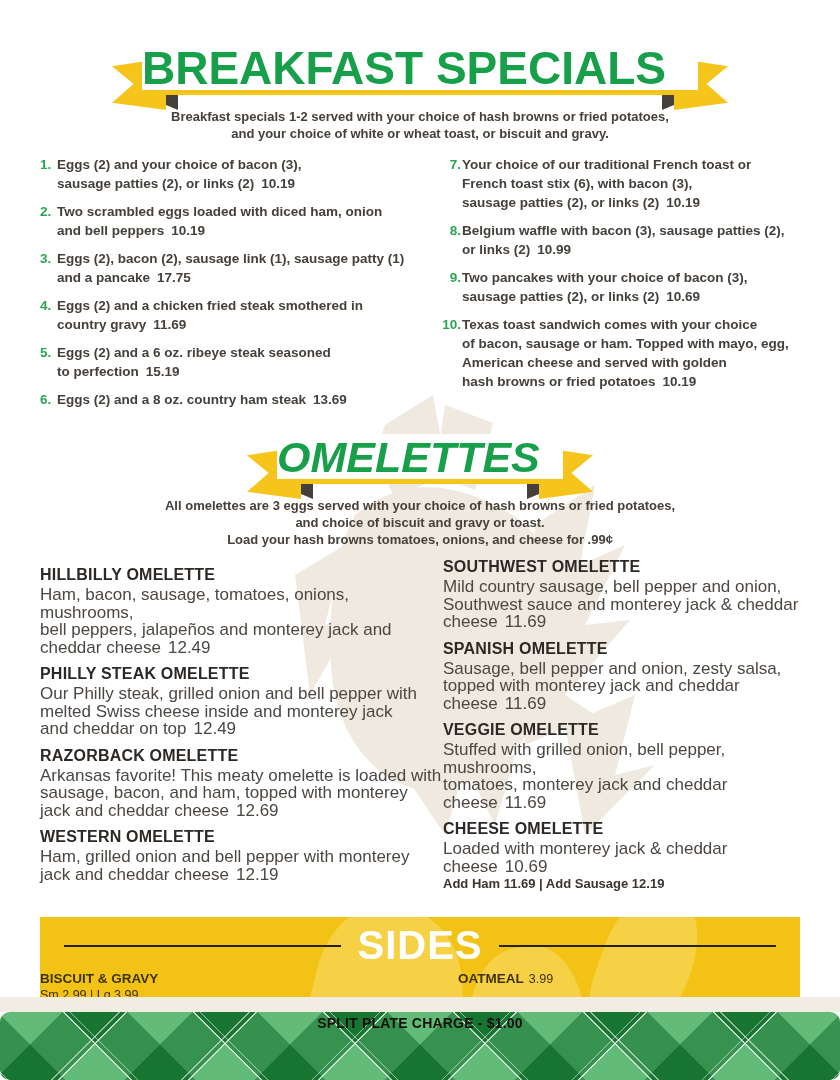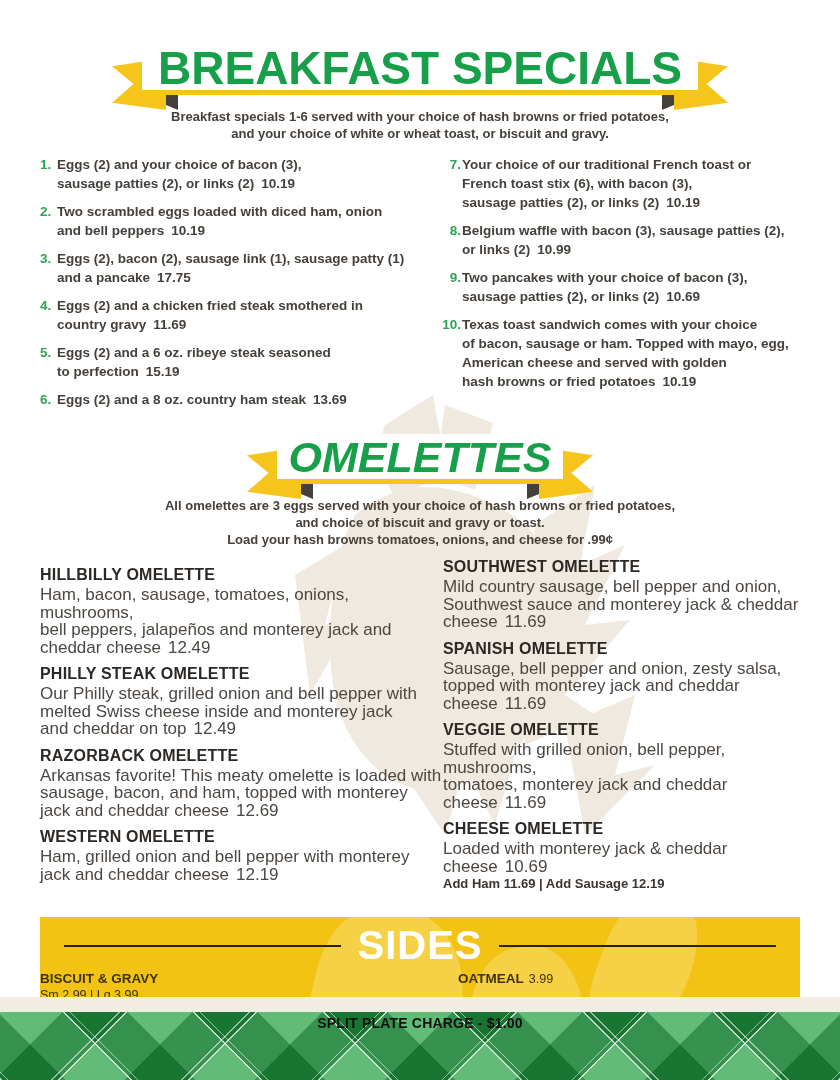--- a/index.html
+++ b/index.html
@@ -7,21 +7,21 @@
     position:relative;width:840px;height:1080px;background:#ffffff;overflow:hidden;
     font-family:"Liberation Sans",sans-serif;color:#45403B;
   }
   .wm{position:absolute;left:235px;top:395px;z-index:0;pointer-events:none;}
   .content{position:relative;z-index:1;}
 
   
   .ribbon{position:relative;margin:0 auto;height:50px;}
   .ribbon .band{
     position:relative;z-index:2;margin:0 30px;background:#ffffff;
-    border-bottom:5px solid #F5C51B;text-align:center;height:45px;
+    border-bottom:5px solid #F5C51B;height:45px;
   }
   .ribbon .band h1{
     margin:0;font-weight:bold;color:#189F4A;line-height:46px;letter-spacing:0px;white-space:nowrap;
   }
   .ribbon-breakfast{width:616px;margin-top:45px;}
   .ribbon-breakfast h1{font-size:46px;}
   .ribbon-omelettes{width:346px;margin-top:16px;font-style:italic;}
   .ribbon-omelettes h1{font-size:43px;}
   .tail{position:absolute;top:13px;width:54px;height:52px;background:#F5C51B;z-index:1;}
   .tail-l{left:0;clip-path:polygon(100% 0,0 16%,40% 50%,0 86%,100% 100%);}
@@ -75,20 +75,21 @@
   
   .bottom-cream{position:absolute;left:0;right:0;bottom:68px;height:15px;background:#F2EDE2;z-index:1;}
   .footer-argyle{
     position:absolute;left:0;right:0;bottom:0;height:68px;z-index:2;
     background-color:#2DA14B;
     background-image:
       repeating-linear-gradient(45deg, rgba(255,255,255,.75) 0 1.5px, transparent 1.5px 5px, rgba(255,255,255,.55) 5px 6px, transparent 6px 92px),
       repeating-linear-gradient(-45deg, rgba(255,255,255,.75) 0 1.5px, transparent 1.5px 5px, rgba(255,255,255,.55) 5px 6px, transparent 6px 92px),
       repeating-linear-gradient(45deg, rgba(10,90,34,.38) 0 46px, rgba(255,255,255,.10) 46px 92px),
       repeating-linear-gradient(-45deg, rgba(10,90,34,.38) 0 46px, rgba(170,225,180,.28) 46px 92px);
+    border-radius: 10px;
   }
   .footer-text{
     position:absolute;left:0;right:0;top:3px;text-align:center;
     font-size:14px;font-weight:bold;color:#15120e;letter-spacing:.2px;
   }
 </style>
 </head>
 <body>
 
 <div class="page">
@@ -110,21 +111,21 @@
     <div class="ribbon ribbon-breakfast">
       <div class="fold fold-l"></div>
       <div class="fold fold-r"></div>
       <div class="tail tail-l"></div>
       <div class="tail tail-r"></div>
       <div class="band">
         <h1>BREAKFAST SPECIALS</h1>
       </div>
     </div>
 
-    <div class="section-sub">Breakfast specials 1-6 served with your choice of hash browns or fried potatoes,
+    <div class="section-sub">Breakfast specials 1-2 served with your choice of hash browns or fried potatoes,
 and your choice of white or wheat toast, or biscuit and gravy.</div>
 
     <div class="cols">
       <div class="bcol-l">
         <div class="b-item">
           <span class="b-num">1.</span>
           <div><span class="ml">Eggs (2) and your choice of bacon (3),
 sausage patties (2), or links (2)</span><span class="b-price">10.19</span></div>
         </div>
         <div class="b-item">

